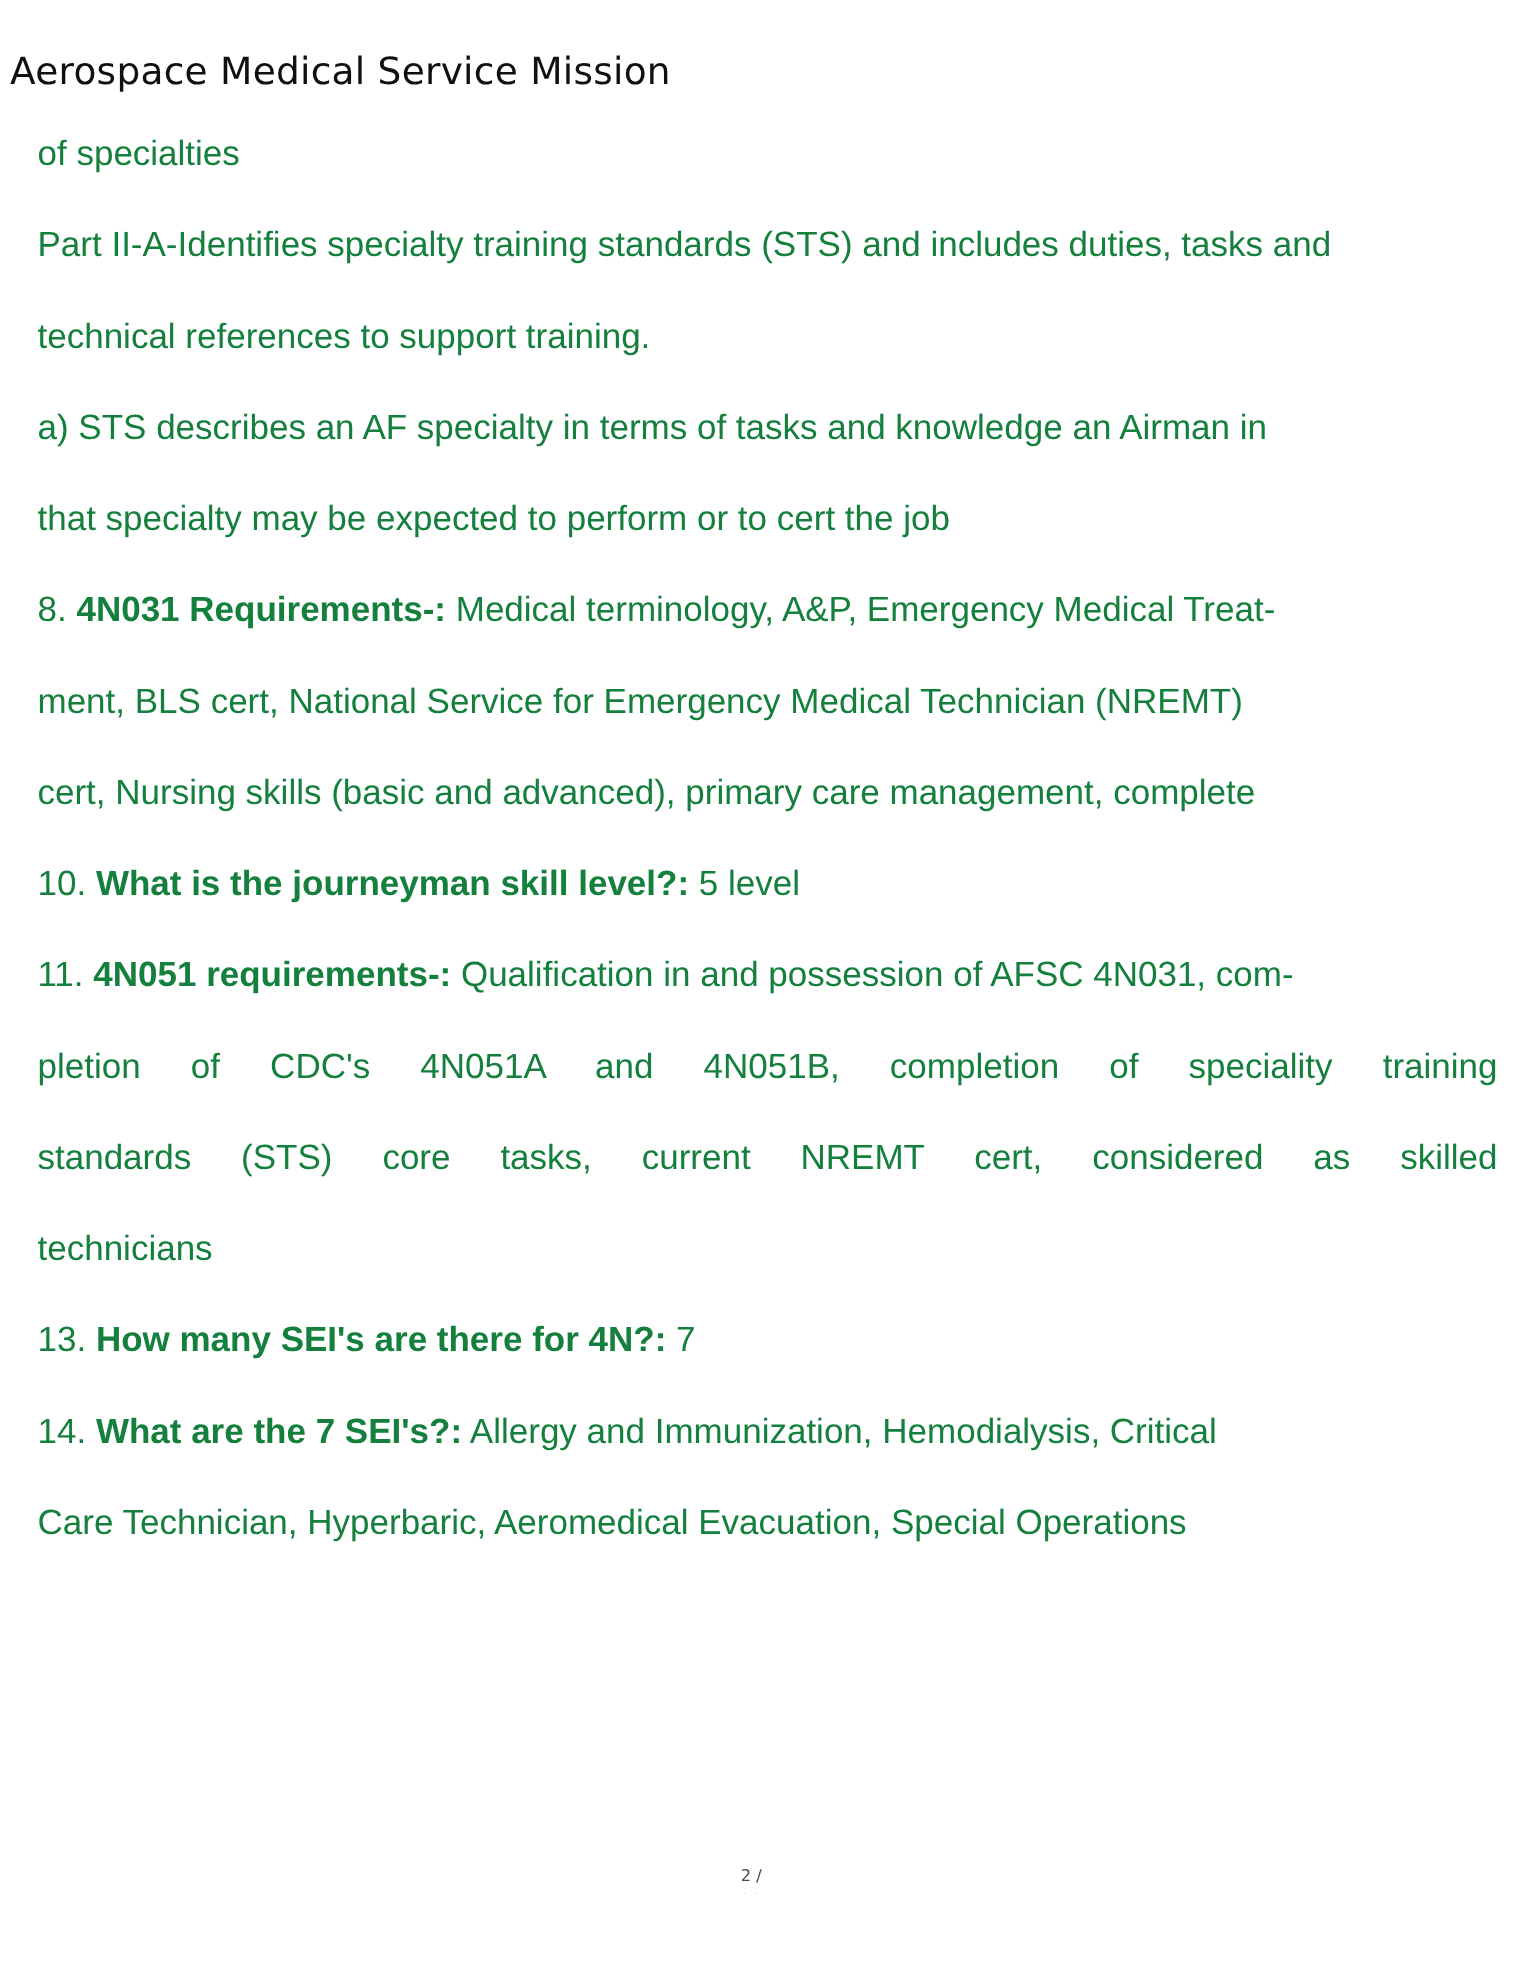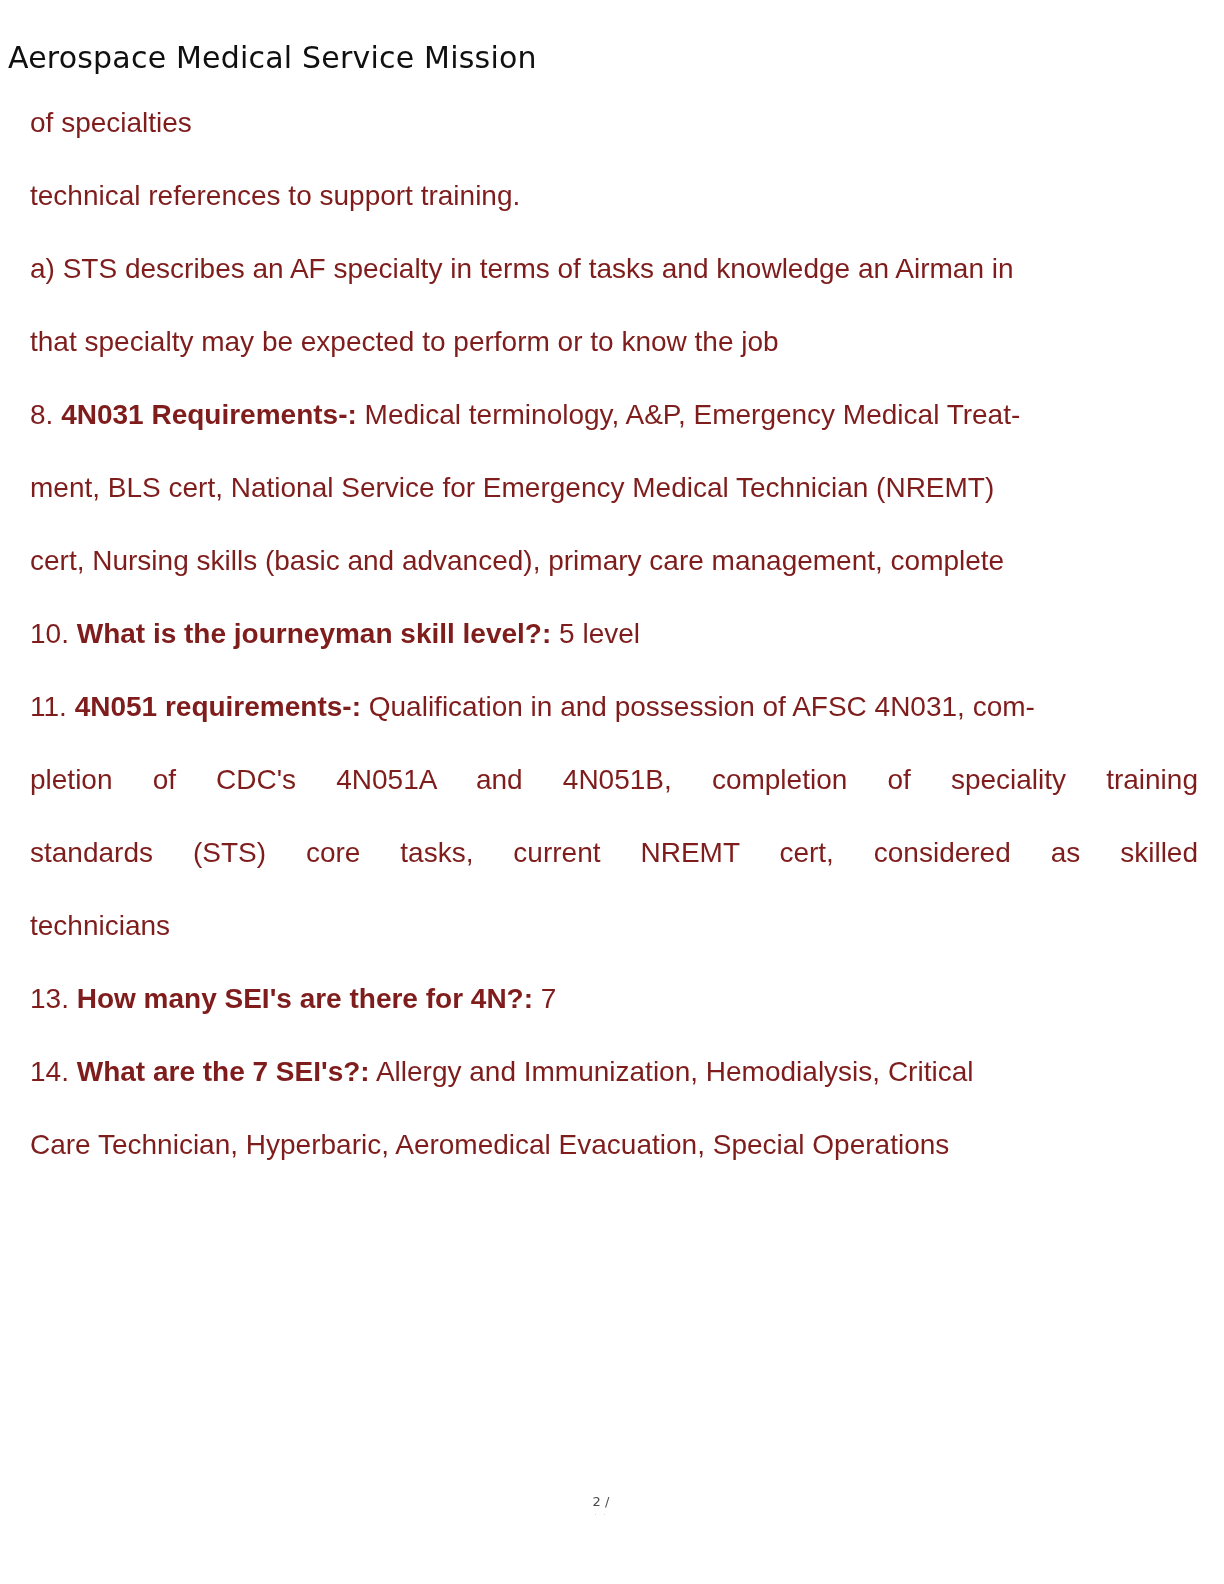--- a/index.html
+++ b/index.html
@@ -34,21 +34,21 @@
     position: absolute;
     left: 30px;
     top: 86px;
     width: 1168px;
   }
   .line {
     font-size: 28px;
     line-height: 73px;
     height: 73px;
     white-space: nowrap;
-    color: #7f1d1d;
+    color: #15803d;
   }
   .line.justify {
     white-space: normal;
     text-align: justify;
     text-align-last: justify;
   }
   .run { font-weight: 400; }
   .run.bold { font-weight: 700; }
   .footer {
     position: absolute;
@@ -71,23 +71,24 @@
 </style>
 </head>
 <body>
 
 <div class="page">
 
   <h1 class="title">Aerospace Medical Service Mission</h1>
 
   <div class="lines">
       <div class="line"><span class="run">of specialties</span></div>
+      <div class="line"><span class="run">Part II-A-Identifies specialty training standards (STS) and includes duties, tasks and</span></div>
       <div class="line"><span class="run">technical references to support training.</span></div>
       <div class="line"><span class="run">a) STS describes an AF specialty in terms of tasks and knowledge an Airman in</span></div>
-      <div class="line"><span class="run">that specialty may be expected to perform or to know the job</span></div>
+      <div class="line"><span class="run">that specialty may be expected to perform or to cert the job</span></div>
       <div class="line"><span class="run">8. </span><span class="run bold">4N031 Requirements-:</span><span class="run"> Medical terminology, A&amp;P, Emergency Medical Treat-</span></div>
       <div class="line"><span class="run">ment, BLS cert, National Service for Emergency Medical Technician (NREMT)</span></div>
       <div class="line"><span class="run">cert, Nursing skills (basic and advanced), primary care management, complete</span></div>
       <div class="line"><span class="run">10. </span><span class="run bold">What is the journeyman skill level?:</span><span class="run"> 5 level</span></div>
       <div class="line"><span class="run">11. </span><span class="run bold">4N051 requirements-:</span><span class="run"> Qualification in and possession of AFSC 4N031, com-</span></div>
       <div class="line justify"><span class="run">pletion of CDC's 4N051A and 4N051B, completion of speciality training</span></div>
       <div class="line justify"><span class="run">standards (STS) core tasks, current NREMT cert, considered as skilled</span></div>
       <div class="line"><span class="run">technicians</span></div>
       <div class="line"><span class="run">13. </span><span class="run bold">How many SEI's are there for 4N?:</span><span class="run"> 7</span></div>
       <div class="line"><span class="run">14. </span><span class="run bold">What are the 7 SEI's?:</span><span class="run"> Allergy and Immunization, Hemodialysis, Critical</span></div>

